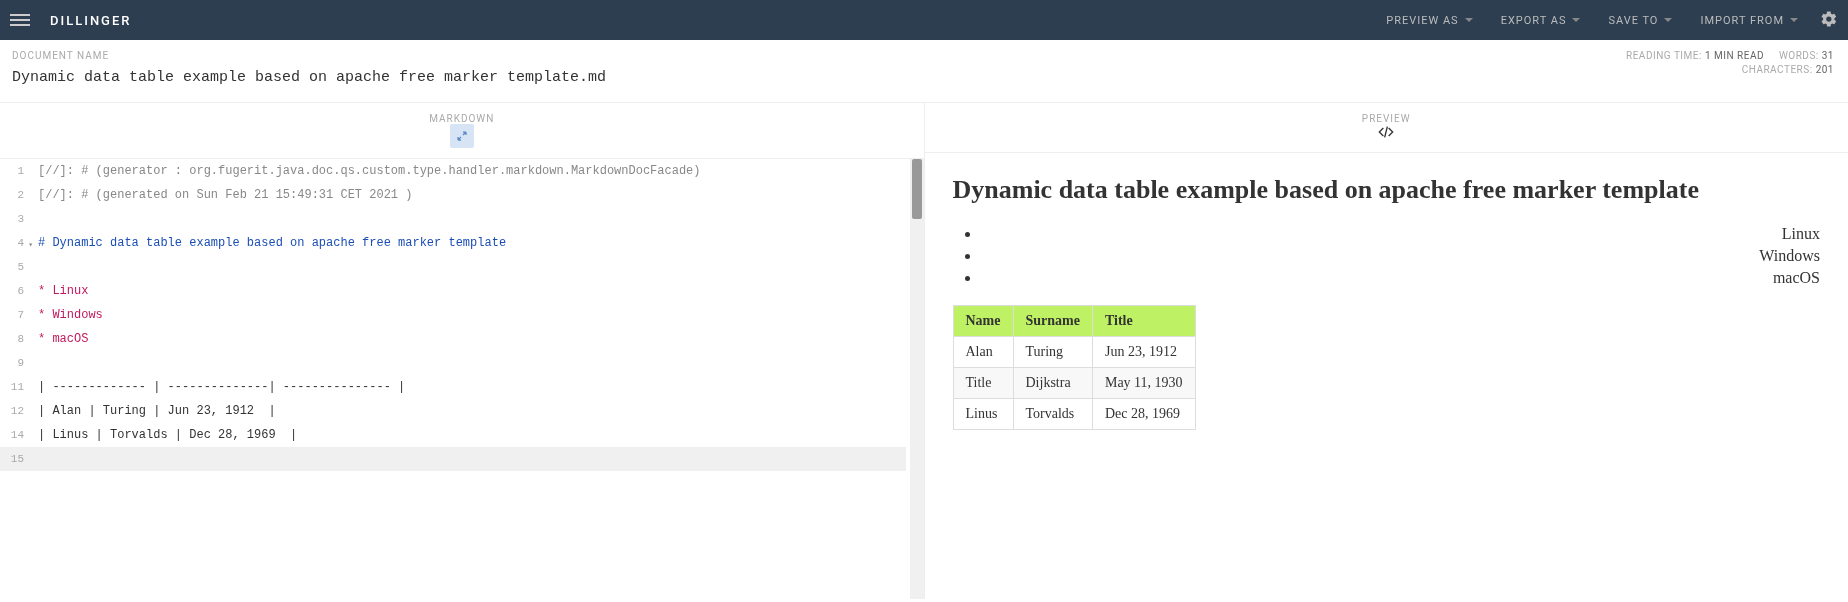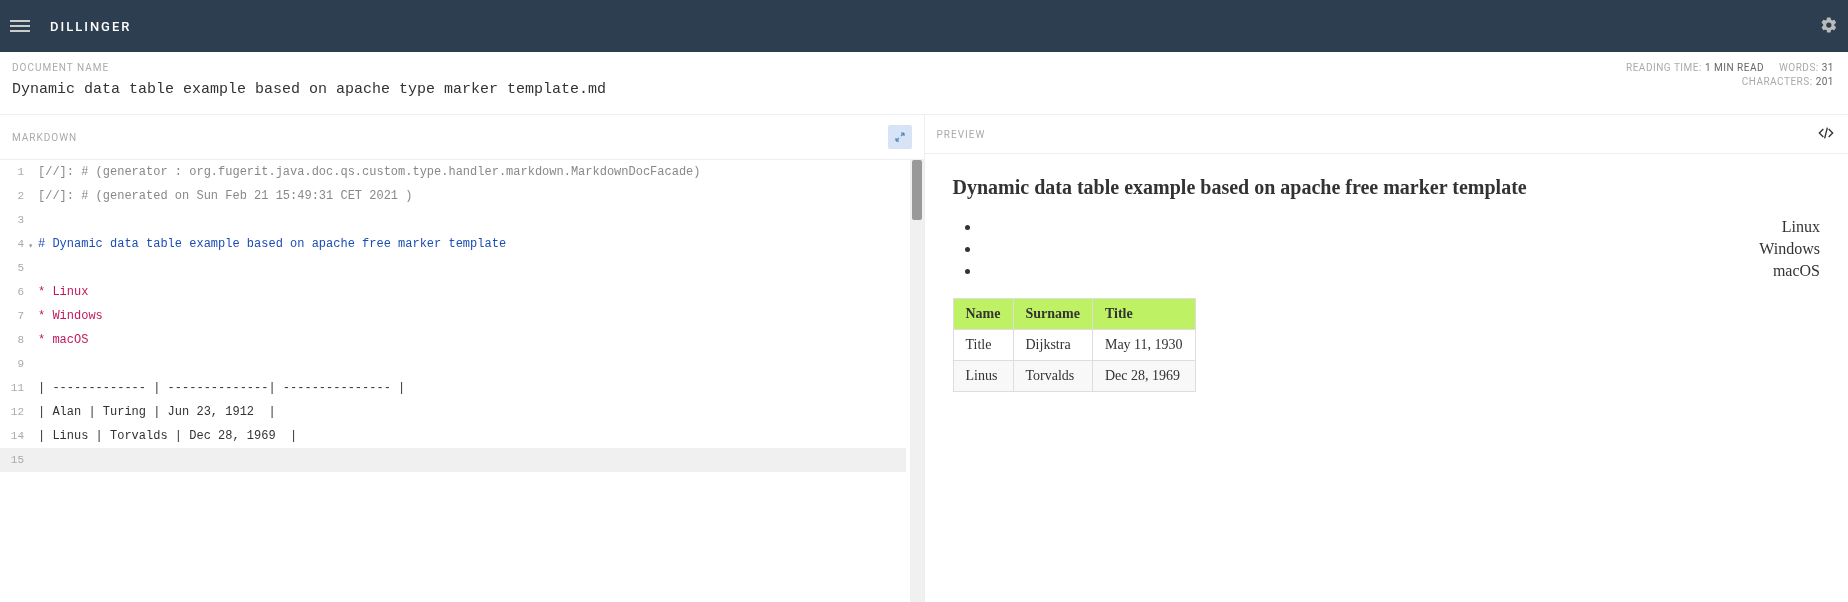--- a/index.html
+++ b/index.html
@@ -1,84 +1,102 @@
 <!DOCTYPE html>
 <html><head>
 <meta charset="utf-8">
 <style>
 * { margin: 0; padding: 0; box-sizing: border-box; }
 body { font-family: -apple-system, BlinkMacSystemFont, "Segoe UI", Roboto, sans-serif; font-size: 13px; color: #333; background: #fff; overflow: hidden; }
 
-.navbar { background: #2c3e50; height: 52px; display: flex; align-items: center; padding: 0 10px; color: #ccc; }
+.navbar { background: #2c3e50; height: 40px; display: flex; align-items: center; padding: 0 10px; color: #ccc; }
 .hamburger { width: 20px; height: 20px; display: flex; flex-direction: column; justify-content: center; gap: 3px; cursor: pointer; margin-right: 20px; }
 .hamburger span { display: block; height: 2px; background: #ccc; }
 .brand { color: #fff; font-weight: 500; letter-spacing: 2px; font-size: 13px; }
 .nav-spacer { flex: 1; }
 .nav-item { color: #bbb; font-size: 11px; letter-spacing: 1px; padding: 0 14px; display: flex; align-items: center; gap: 6px; cursor: pointer; height: 40px; }
 .caret-down { width: 0; height: 0; border-left: 4px solid transparent; border-right: 4px solid transparent; border-top: 4px solid #888; }
 .gear { margin-left: 8px; cursor: pointer; }
 
 .doc-header { padding: 10px 12px 16px 12px; border-bottom: 1px solid #eee; position: relative; }
 .doc-label { font-size: 10px; color: #aaa; letter-spacing: 1px; }
 .doc-title { font-family: "Courier New", monospace; font-size: 15px; margin-top: 8px; color: #333; }
 .stats { position: absolute; right: 14px; top: 10px; text-align: right; font-size: 10px; color: #aaa; letter-spacing: 0.5px; }
 .stats .row { margin-bottom: 3px; }
 .stats .val { color: #666; text-align: right; }
 
 .split { display: flex; height: calc(100vh - 106px); }
 .pane { flex: 1; display: flex; flex-direction: column; position: relative; border-right: 1px solid #eee; }
 .pane:last-child { border-right: none; }
-.pane-header { font-size: 10px; color: #aaa; letter-spacing: 1px; padding: 10px 12px; border-bottom: 1px solid #eee; display: flex; align-items: center; }
+.pane-header { font-size: 10px; color: #aaa; letter-spacing: 1px; padding: 10px 12px; border-bottom: 1px solid #eee; display: flex; align-items: center; flex-direction: column; }
 .pane-header .spacer { flex: 1; }
 .expand-btn { background: #d6e4f5; width: 24px; height: 24px; display: flex; align-items: center; justify-content: center; border-radius: 2px; cursor: pointer; }
 .code-icon { cursor: pointer; }
 
 .editor { flex: 1; overflow: auto; font-family: "Courier New", monospace; font-size: 12px; position: relative; padding-right: 18px; }
 .scroll-track { position: absolute; right: 0; top: 0; bottom: 0; width: 14px; background: #f0f0f0; }
 .scroll-thumb { position: absolute; right: 2px; top: 0; width: 10px; height: 60px; background: #999; border-radius: 2px; }
 .line { display: flex; min-height: 24px; align-items: center; }
 .line.active { background: #f0f0f0; }
 .gutter { width: 34px; text-align: right; padding-right: 10px; color: #aaa; font-size: 11px; user-select: none; position: relative; }
 .fold { position: absolute; right: 1px; top: 3px; font-size: 8px; color: #888; }
 .code { white-space: pre; padding-left: 4px; }
 .c-comment { color: #888; }
 .c-heading { color: #1a4db5; }
 .c-list { color: #c2185b; }
 .c-table { color: #333; }
 
 .preview-body { flex: 1; overflow: auto; padding: 20px 28px; font-family: Georgia, "Times New Roman", serif; color: #333; }
-.preview-body h1 { font-size: 20px; font-weight: 700; margin-bottom: 18px; line-height: 1.3; }
+.preview-body h1 { font-size: 26px; font-weight: 700; margin-bottom: 18px; line-height: 1.3; }
 .preview-body ul { margin: 0 0 18px 28px; }
 .preview-body li { margin-bottom: 4px; font-size: 16px; text-align: right; }
 .preview-body table { border-collapse: collapse; font-size: 14px; }
 .preview-body th, .preview-body td { border: 1px solid #ddd; padding: 7px 12px; text-align: left; }
 .preview-body th { background: #bef264; font-weight: 700; }
 .preview-body tbody tr:nth-child(even) { background: #f8f8f8; }
 </style>
 </head>
 <body>
 
 <div class="navbar">
   <div class="hamburger">
     <span></span>
       <span></span>
       <span></span>
   </div>
   <div class="brand">DILLINGER</div>
   <div class="nav-spacer"></div>
+  <div id="nav-items" style="display: flex;">
+      <div class="nav-item">
+        <span>PREVIEW AS</span>
+        <span class="caret-down"></span>
+      </div>
+      <div class="nav-item">
+        <span>EXPORT AS</span>
+        <span class="caret-down"></span>
+      </div>
+      <div class="nav-item">
+        <span>SAVE TO</span>
+        <span class="caret-down"></span>
+      </div>
+      <div class="nav-item">
+        <span>IMPORT FROM</span>
+        <span class="caret-down"></span>
+      </div>
+    </div>
   <div class="gear">
     <svg width="18" height="18" viewBox="0 0 24 24" fill="#bbb">
         <path d="M19.14,12.94a7,7,0,0,0,.05-.94,7,7,0,0,0-.05-.94l2.11-1.65a.5.5,0,0,0,.12-.64l-2-3.46a.5.5,0,0,0-.6-.22l-2.49,1a7,7,0,0,0-1.63-.94l-.38-2.65A.5.5,0,0,0,13.77,2H9.77a.5.5,0,0,0-.49.42L8.9,5.07a7,7,0,0,0-1.63.94l-2.49-1a.5.5,0,0,0-.6.22l-2,3.46a.5.5,0,0,0,.12.64L4.41,11a7,7,0,0,0-.5.94,7,7,0,0,0,.5.94L2.3,14.53a.5.5,0,0,0-.12.64l2,3.46a.5.5,0,0,0,.6.22l2.49-1a7,7,0,0,0,1.63.94l.38,2.65a.5.5,0,0,0,.49.42h4a.5.5,0,0,0,.49-.42l.38-2.65a7,7,0,0,0,1.63-.94l2.49,1a.5.5,0,0,0,.6-.22l2-3.46a.5.5,0,0,0-.12-.64ZM11.77,15.5A3.5,3.5,0,1,1,15.27,12,3.5,3.5,0,0,1,11.77,15.5Z"></path>
       </svg>
   </div>
 </div>
 
 <div class="doc-header">
   <div class="doc-label">DOCUMENT NAME</div>
-  <div class="doc-title">Dynamic data table example based on apache type marker template.md</div>
+  <div class="doc-title">Dynamic data table example based on apache free marker template.md</div>
   <div class="stats">
     <div class="row">
       <span>READING TIME:</span>
       <span class="val">1 MIN READ</span>
       &nbsp;&nbsp;&nbsp;
       <span>WORDS:</span>
       <span class="val">31</span>
     </div>
     <div class="row">
       <span>CHARACTERS:</span>
@@ -180,20 +198,25 @@
       <table>
         <thead>
             <tr id="preview-thead">
               <th>Name</th>
               <th>Surname</th>
               <th>Title</th>
             </tr>
           </thead>
         <tbody id="preview-tbody">
             <tr>
+              <td>Alan</td>
+              <td>Turing</td>
+              <td>Jun 23, 1912</td>
+            </tr>
+            <tr>
               <td>Title</td>
               <td>Dijkstra</td>
               <td>May 11, 1930</td>
             </tr>
             <tr>
               <td>Linus</td>
               <td>Torvalds</td>
               <td>Dec 28, 1969</td>
             </tr>
           </tbody>

